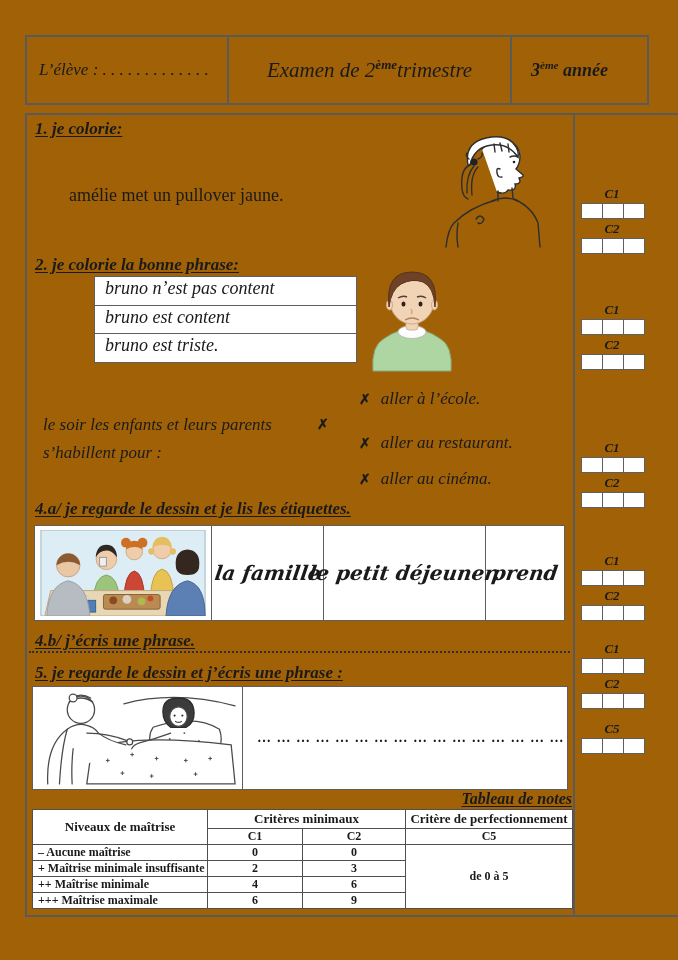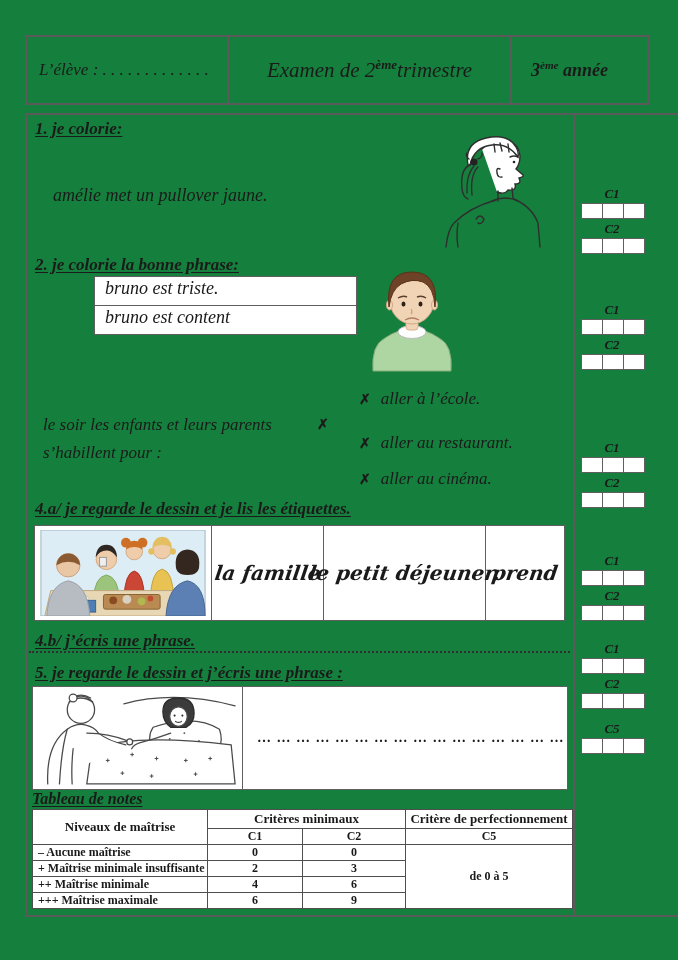--- a/index.html
+++ b/index.html
@@ -1,38 +1,38 @@
 <!DOCTYPE html>
 <html><head>
 <meta charset="utf-8">
 <style>
   * { box-sizing: border-box; }
   html,body { margin:0; padding:0; background:#ffffff; }
   .page {
-    position:relative; width:678px; height:960px; background:#15803d;
+    position:relative; width:678px; height:960px; background:#a16207;
     font-family:"Liberation Serif","DejaVu Serif",serif; color:#1a1a1a;
     overflow:hidden;
   }
   
   .hdr { position:absolute; left:25px; top:35px; width:624px; height:70px;
          display:flex; border:2px solid #5a5a5a; }
   .hcell { border-right:2px solid #5a5a5a; display:flex; flex-direction:column;
            justify-content:center; }
   .hcell:last-child { border-right:none; }
   .hc1 { width:202px; padding-left:12px; font-style:italic; font-size:17px; }
   .hc2 { width:283px; text-align:center; font-style:italic; font-size:21px; line-height:1.25; }
   .hc3 { width:115px; text-align:center; font-style:italic; font-weight:bold; font-size:18px; }
   sup { font-size:0.62em; font-weight:bold; }
   
   .main { position:absolute; left:25px; top:113px; width:672px; height:804px;
           border:2px solid #5a5a5a; }
   .abs { position:absolute; }
   .ex-title { font-weight:bold; font-style:italic; font-size:17px;
               text-decoration:underline; text-underline-offset:2px; }
-  .body-it { font-style:italic; font-size:18px; }
+  .body-it { font-size:18px;margin-left:16px; }
   
   .bruno { width:263px; }
   .brow { height:30px; border:1.5px solid #5f5f5f; margin-top:-1.5px;
           padding:1px 10px 0; font-style:italic; font-size:18px; background:#fff; }
   .brow:first-child { margin-top:0; }
   
   .cross { font-weight:bold; font-style:normal; font-size:14px; }
   .ex3-item { font-style:italic; font-size:17px; }
   .ex3-item .cross { margin-right:10px; }
   
@@ -43,21 +43,21 @@
             font-family:"DejaVu Serif","Liberation Serif",serif;
             transform:skewX(-8deg); white-space:nowrap; }
   
   .dotline { border-bottom:2px dotted #2f2f2f; height:4px; }
   
   .ex5t { display:flex; width:536px; height:104px; border:1.5px solid #5f5f5f; background:#fff; }
   .ex5-img { width:210px; border-right:1.5px solid #5f5f5f; display:flex; align-items:center; justify-content:center; }
   .ex5-dots { flex:1; display:flex; align-items:center; padding-left:14px;
               font-weight:bold; font-size:14px; letter-spacing:1px; }
   
-  .notes-title { text-align:left; font-weight:bold; font-style:italic; font-size:16px;
+  .notes-title { text-align:right; font-weight:bold; font-style:italic; font-size:16px;
                  text-decoration:underline; text-underline-offset:2px; }
   table.notes { border-collapse:collapse; width:540px; table-layout:fixed; }
   table.notes td { border:1.6px solid #4f4f4f; font-weight:bold; font-size:12px;
                    text-align:center; padding:0 2px; background:#fff; }
   table.notes td.lab { text-align:left; padding-left:5px; }
   table.notes tr.h1 td { font-size:13px; height:19px; }
   table.notes tr.h2 td { height:14px; }
   table.notes tr.dr td { height:16px; }
   
   .score-col { position:absolute; left:546px; top:0; width:76px; height:800px;
@@ -104,22 +104,23 @@
         <circle cx="102" cy="31" r="1.3" fill="#222" stroke="none"></circle>
         <path d="M86,60 L86,70 M100,57 L101,67"></path>
         <path d="M80,70 Q93,64 106,70"></path>
         <path d="M84,69 Q58,76 42,92 Q36,98 34,116 M102,68 Q120,76 126,92 L128,116"></path>
         <path d="M46,92 Q44,104 46,116 M64,88 q4,-6 8,0 q-2,6 -6,4"></path>
       </svg>
     </div>
 
     <div class="abs ex-title" style="left:8px; top:140px;">2. je colorie la bonne phrase:</div>
     <div class="abs bruno" style="left:67px; top:161px;">
+      <div class="brow">bruno n’est pas content</div>
+      <div class="brow">bruno  est content</div>
       <div class="brow">bruno est triste.</div>
-      <div class="brow">bruno  est content</div>
     </div>
     <div class="abs" style="left:338px; top:150px;">
       <svg width="95" height="108" viewBox="0 0 95 108">
         <path d="M8,106 Q6,80 20,73 Q33,64 47,64 Q61,64 74,73 Q88,80 86,106 Z" fill="#aed6a2" stroke="#85ab7c"></path>
         <ellipse cx="47" cy="67" rx="14" ry="6.5" fill="#fdfdfd" stroke="#bbbbbb"></ellipse>
         <rect x="41" y="52" width="12" height="13" rx="3" fill="#f1d3b6" stroke="#d8b290"></rect>
         <ellipse cx="47" cy="34" rx="22.5" ry="25" fill="#f1d3b6" stroke="#cfa988"></ellipse>
         <ellipse cx="24.5" cy="40" rx="3" ry="5" fill="#f1d3b6" stroke="#cfa988"></ellipse>
         <ellipse cx="69.5" cy="40" rx="3" ry="5" fill="#f1d3b6" stroke="#cfa988"></ellipse>
         <path d="M24,42 Q20,7 47,7 Q74,7 70,42 Q69,22 58,17 Q47,13 36,19 Q26,25 24,42 Z" fill="#6e4226" stroke="#5a3117"></path>

